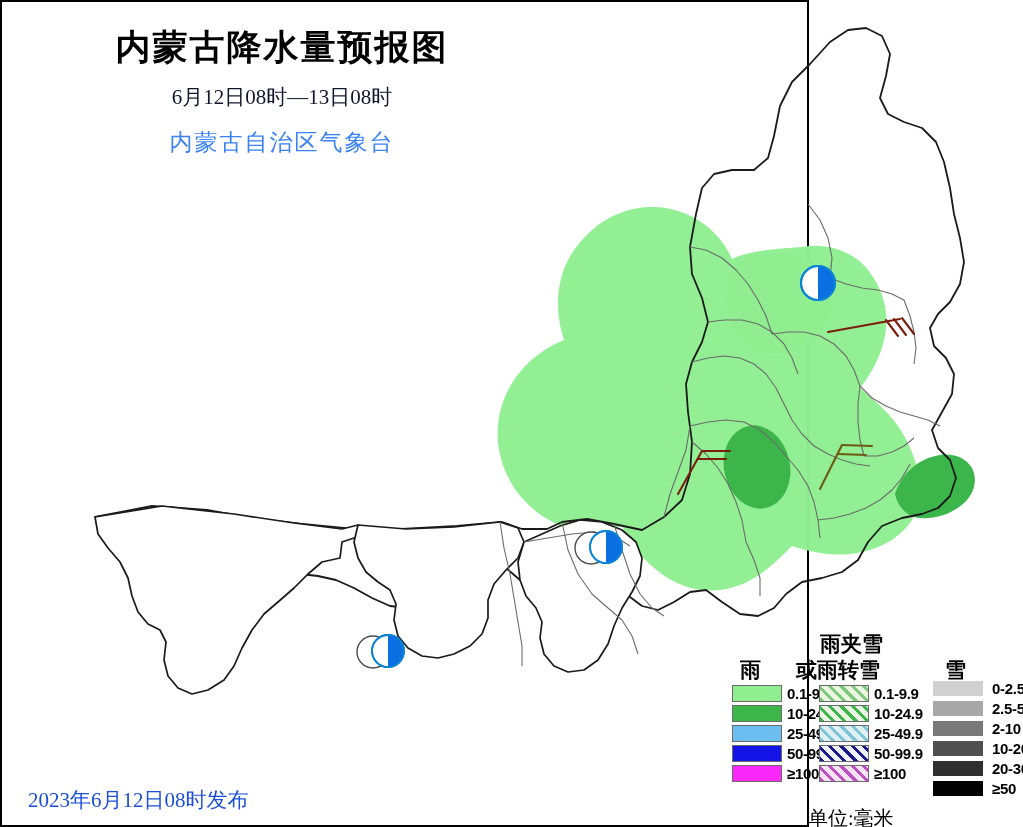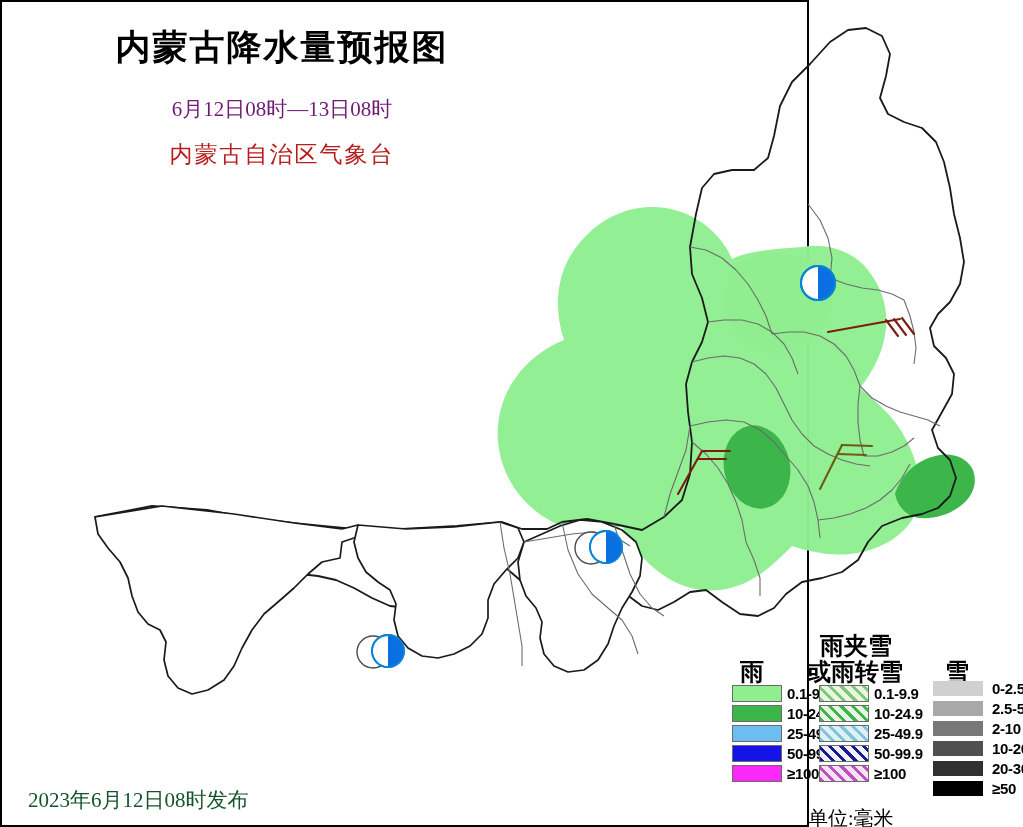--- a/index.html
+++ b/index.html
@@ -5,34 +5,34 @@
   html,body{margin:0;padding:0;background:#fff;}
   body{width:1023px;height:827px;overflow:hidden;
        font-family:"Liberation Serif","DejaVu Serif",serif;}
   #page{position:relative;width:809px;height:827px;background:#ffffff;
         border:2px solid #000;box-sizing:border-box;}
 
   
   #titleblock{position:absolute;left:0;top:28px;width:560px;text-align:center;}
   #maptitle{font-size:35px;font-weight:bold;letter-spacing:2px;color:#000;
             line-height:1.0;font-family:"Liberation Serif","DejaVu Serif",serif;}
-  #period{font-size:21px;color:#701a75;margin-top:30px;letter-spacing:0px;}
-  #issuer{font-size:23px;color:#b91c1c;margin-top:16px;letter-spacing:2px;}
+  #period{font-size:21px;color:#0f172a;margin-top:18px;letter-spacing:0px;}
+  #issuer{font-size:23px;color:#3b82f6;margin-top:16px;letter-spacing:2px;}
 
   
-  #issued{position:absolute;left:26px;top:784px;font-size:21px;color:#14532d;
+  #issued{position:absolute;left:26px;top:784px;font-size:21px;color:#1d4ed8;
           letter-spacing:0px;white-space:nowrap;}
 
   
   #mapwrap{position:absolute;left:0;top:0;width:1023px;height:827px;}
   svg{display:block;}
 
   
   #legend{position:absolute;left:726px;top:626px;width:290px;height:196px;}
-  .lg-head{position:absolute;font-size:24px;font-weight:bold;color:#000;
+  .lg-head{position:absolute;font-size:21px;font-weight:bold;color:#000;
            font-family:"Liberation Serif","DejaVu Serif",serif;white-space:nowrap;}
   .lg-col{position:absolute;top:56px;}
   .lg-row{display:flex;align-items:center;height:19px;margin-bottom:1px;}
   .sw{width:50px;height:17px;border:1px solid #6b6b6b;box-sizing:border-box;flex:none;}
   .sw.nb{border:none;}
   .lb{font-size:15px;font-weight:bold;color:#000;margin-left:5px;white-space:nowrap;
       font-family:"Liberation Sans","DejaVu Sans",sans-serif;letter-spacing:-0.3px;}
   .lb.sp{margin-left:9px;}
   #unit{position:absolute;left:80px;top:177px;font-size:20px;color:#000;
         white-space:nowrap;font-family:"Liberation Serif","DejaVu Serif",serif;}
@@ -212,21 +212,21 @@
     <div id="maptitle">内蒙古降水量预报图</div>
     <div id="period">6月12日08时—13日08时</div>
     <div id="issuer">内蒙古自治区气象台</div>
   </div>
 
   <div id="issued">2023年6月12日08时发布</div>
 
   <div id="legend">
     <div class="lg-head" style="left:12px;top:28px;">雨</div>
     <div class="lg-head" style="left:92px;top:2px;">雨夹雪</div>
-    <div class="lg-head" style="left:79px;top:28px;">或雨转雪</div>
+    <div class="lg-head" style="left:68px;top:28px;">或雨转雪</div>
     <div class="lg-head" style="left:217px;top:28px;">雪</div>
 
     <div class="lg-col" style="left:4px;">
       <div class="lg-row">
         <span class="sw" style="background:#90ee90"></span>
         <span class="lb">0.1-9.9</span>
       </div>
       <div class="lg-row">
         <span class="sw" style="background:#3cb54a"></span>
         <span class="lb">10-24.9</span>

